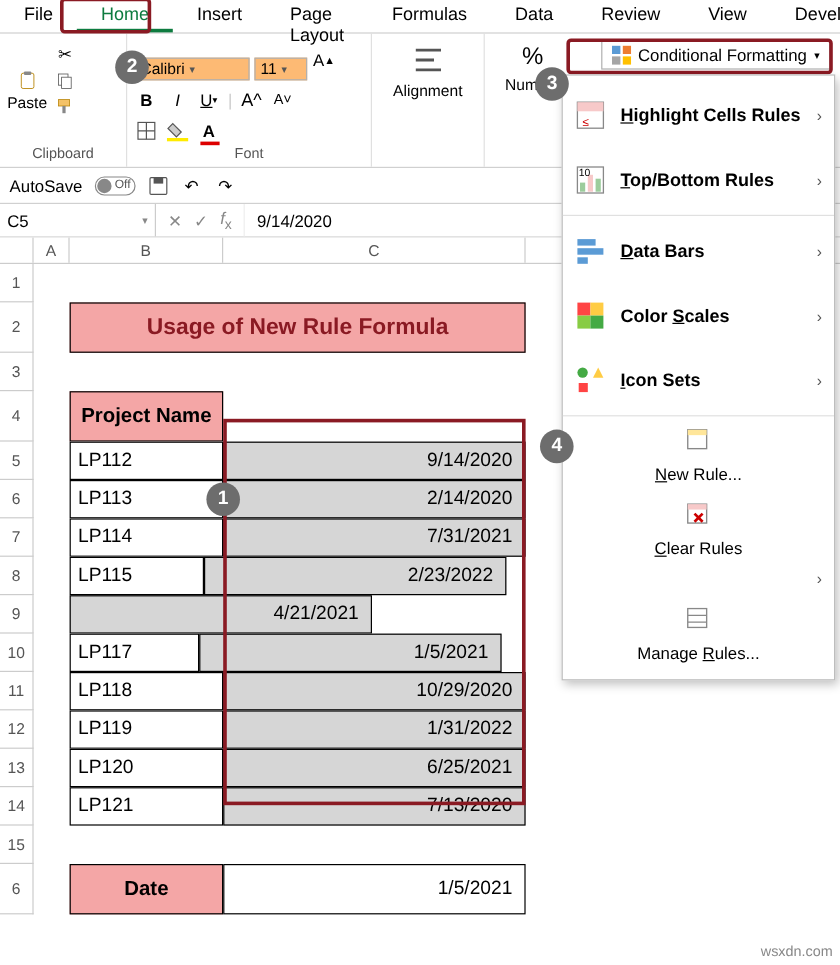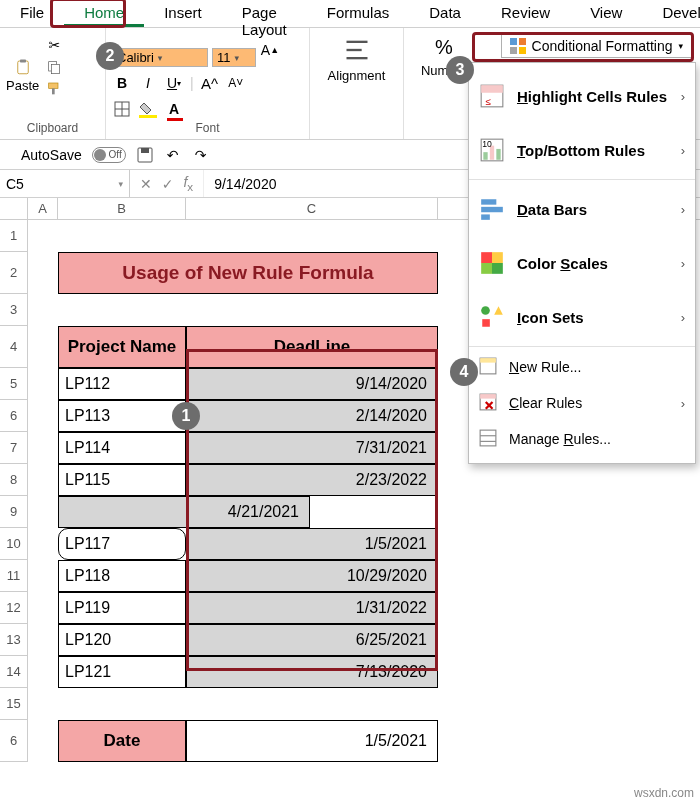--- a/index.html
+++ b/index.html
@@ -24,21 +24,21 @@
 .combo .chev { font-size: 9px; color: #555; }
 .btn-row { display: flex; gap: 6px; align-items: center; }
 .mini-btn { display: inline-flex; align-items: center; justify-content: center; min-width: 20px; height: 20px; font-size: 14px; }
 .placeholder-big { display:flex; flex-direction:column; align-items:center; justify-content:center; gap:4px; padding: 4px 10px; }
 .cf-btn { position: absolute; top: 6px; right: 8px; border: 1px solid #b0b0b0; background: #fff; padding: 3px 8px; display: flex; align-items: center; gap: 6px; font-size: 14px; }
 
 
 .badge { position: absolute; width: 28px; height: 28px; border-radius: 50%; background: #6d6d6d; color: #fff; font-weight: bold; display: flex; align-items: center; justify-content: center; z-index: 50; font-size: 16px; }
 
 
-.qat { display: flex; align-items: center; gap: 10px; height: 30px; padding: 0 21px; border-bottom: 1px solid #d0d0d0; font-size: 14px; }
+.qat { display: flex; align-items: center; gap: 10px; height: 30px; padding: 0 8px; border-bottom: 1px solid #d0d0d0; font-size: 14px; }
 .autosave-toggle { display: flex; align-items: center; gap: 4px; }
 .toggle { width: 34px; height: 16px; border: 1px solid #888; border-radius: 8px; position: relative; background: #fff; }
 .toggle::before { content: ""; position: absolute; left: 1px; top: 1px; width: 12px; height: 12px; background: #888; border-radius: 50%; }
 .toggle-label { font-size: 10px; position: absolute; right: 3px; top: 1px; color: #555; }
 
 
 .fbar-row { display: flex; height: 28px; border-bottom: 1px solid #d0d0d0; align-items: stretch; }
 .name-box { width: 130px; border-right: 1px solid #ccc; display: flex; align-items: center; padding: 0 6px; justify-content: space-between; }
 .fbar-icons { display: flex; align-items: center; gap: 10px; padding: 0 10px; color: #888; border-right: 1px solid #eee; }
 .fbar-input { flex: 1; display: flex; align-items: center; padding: 0 10px; }
@@ -66,21 +66,21 @@
 .td-c { background: #d6d6d6; justify-content: flex-end; padding-right: 10px; }
 .td-c-white { background: #fff; justify-content: flex-end; padding-right: 10px; }
 .sel-outline { position: absolute; border: 3px solid #8a1a23; pointer-events: none; z-index: 20; }
 
 
 .cf-menu { position: absolute; top: 62px; left: 468px; width: 228px; background: #fff; border: 1px solid #bdbdbd; box-shadow: 2px 4px 8px rgba(0,0,0,0.25); z-index: 40; padding: 6px 0; }
 .cf-item { display: flex; align-items: center; gap: 12px; padding: 14px 10px; font-size: 15px; position: relative; }
 .cf-item .arrow { margin-left: auto; color: #555; font-size: 13px; }
 .cf-item .u { text-decoration: underline; }
 .cf-sep { height: 1px; background: #e0e0e0; margin: 2px 0; }
-.cf-item-sm { padding: 8px 10px; font-size: 14px; gap: 10px; }
+.cf-item-sm { padding: 8px 10px; font-size: 14px; gap: 10px; flex-direction: column; }
 .cf-icon { width: 26px; height: 26px; display: inline-flex; }
 .cf-icon-sm { width: 20px; height: 20px; }
 
 .watermark { position: absolute; right: 6px; bottom: 4px; font-size: 12px; color: #888; z-index: 60; }
 </style>
 </head>
 <body>
 
 <div class="ribbon-tabs">
   <div class="ribbon-tab">File</div>
@@ -265,21 +265,20 @@
       <div class="sheet-row">
         <div class="row-header">3</div>
         <div class="cell empty" style="width: 30px;"></div>
         <div class="cell empty" style="width: 128px;"></div>
         <div class="cell empty" style="width: 252px;"></div>
       </div>
       <div class="sheet-row tall">
         <div class="row-header">4</div>
         <div class="cell empty" style="width: 30px;"></div>
         <div class="cell th" style="width: 128px;">Project Name</div>
-        <div class="cell th" style="width: 252px;">DeadLine</div>
       </div>
       <div class="sheet-row">
         <div class="row-header">5</div>
         <div class="cell empty" style="width: 30px;"></div>
         <div class="cell td td-b" style="width: 128px;">LP112</div>
         <div class="cell td td-c" style="width: 252px;">9/14/2020</div>
       </div>
       <div class="sheet-row">
         <div class="row-header">6</div>
         <div class="cell empty" style="width: 30px;"></div>
@@ -288,32 +287,32 @@
       </div>
       <div class="sheet-row">
         <div class="row-header">7</div>
         <div class="cell empty" style="width: 30px;"></div>
         <div class="cell td td-b" style="width: 128px;">LP114</div>
         <div class="cell td td-c" style="width: 252px;">7/31/2021</div>
       </div>
       <div class="sheet-row">
         <div class="row-header">8</div>
         <div class="cell empty" style="width: 30px;"></div>
-        <div class="cell td td-b" style="width: 128px;">LP115</div>
+        <div class="cell td td-b" style="width: 112px;">LP115</div>
         <div class="cell td td-c" style="width: 252px;">2/23/2022</div>
       </div>
       <div class="sheet-row">
         <div class="row-header">9</div>
         <div class="cell empty" style="width: 30px;"></div>
         <div class="cell td td-c" style="width: 252px;">4/21/2021</div>
       </div>
       <div class="sheet-row">
         <div class="row-header">10</div>
         <div class="cell empty" style="width: 30px;"></div>
-        <div class="cell td td-b" style="width: 128px; border-radius: 10px;">LP117</div>
+        <div class="cell td td-b" style="width: 108px;">LP117</div>
         <div class="cell td td-c" style="width: 252px;">1/5/2021</div>
       </div>
       <div class="sheet-row">
         <div class="row-header">11</div>
         <div class="cell empty" style="width: 30px;"></div>
         <div class="cell td td-b" style="width: 128px;">LP118</div>
         <div class="cell td td-c" style="width: 252px;">10/29/2020</div>
       </div>
       <div class="sheet-row">
         <div class="row-header">12</div>

